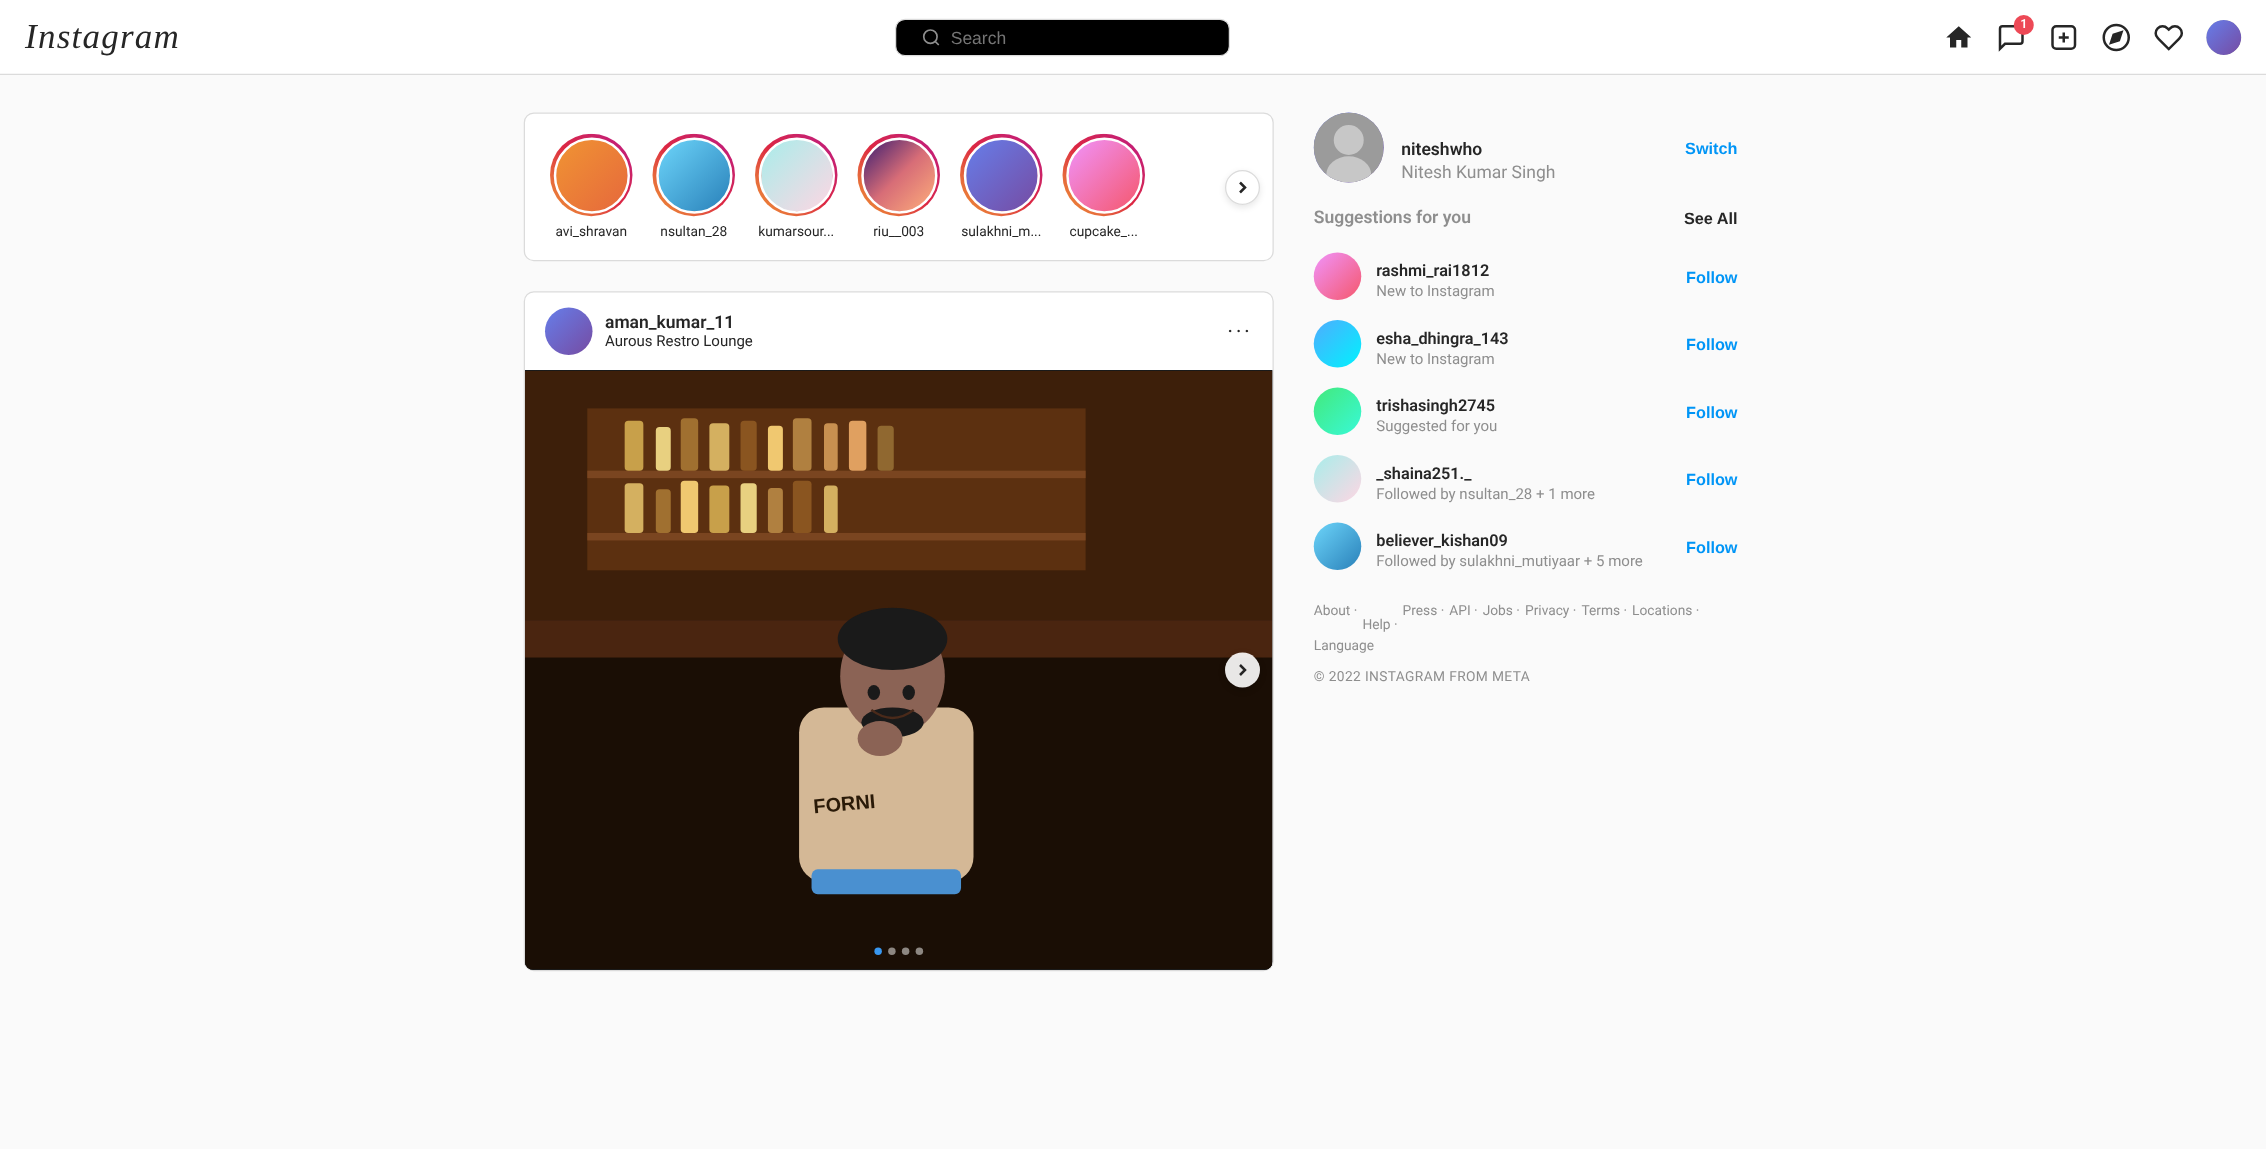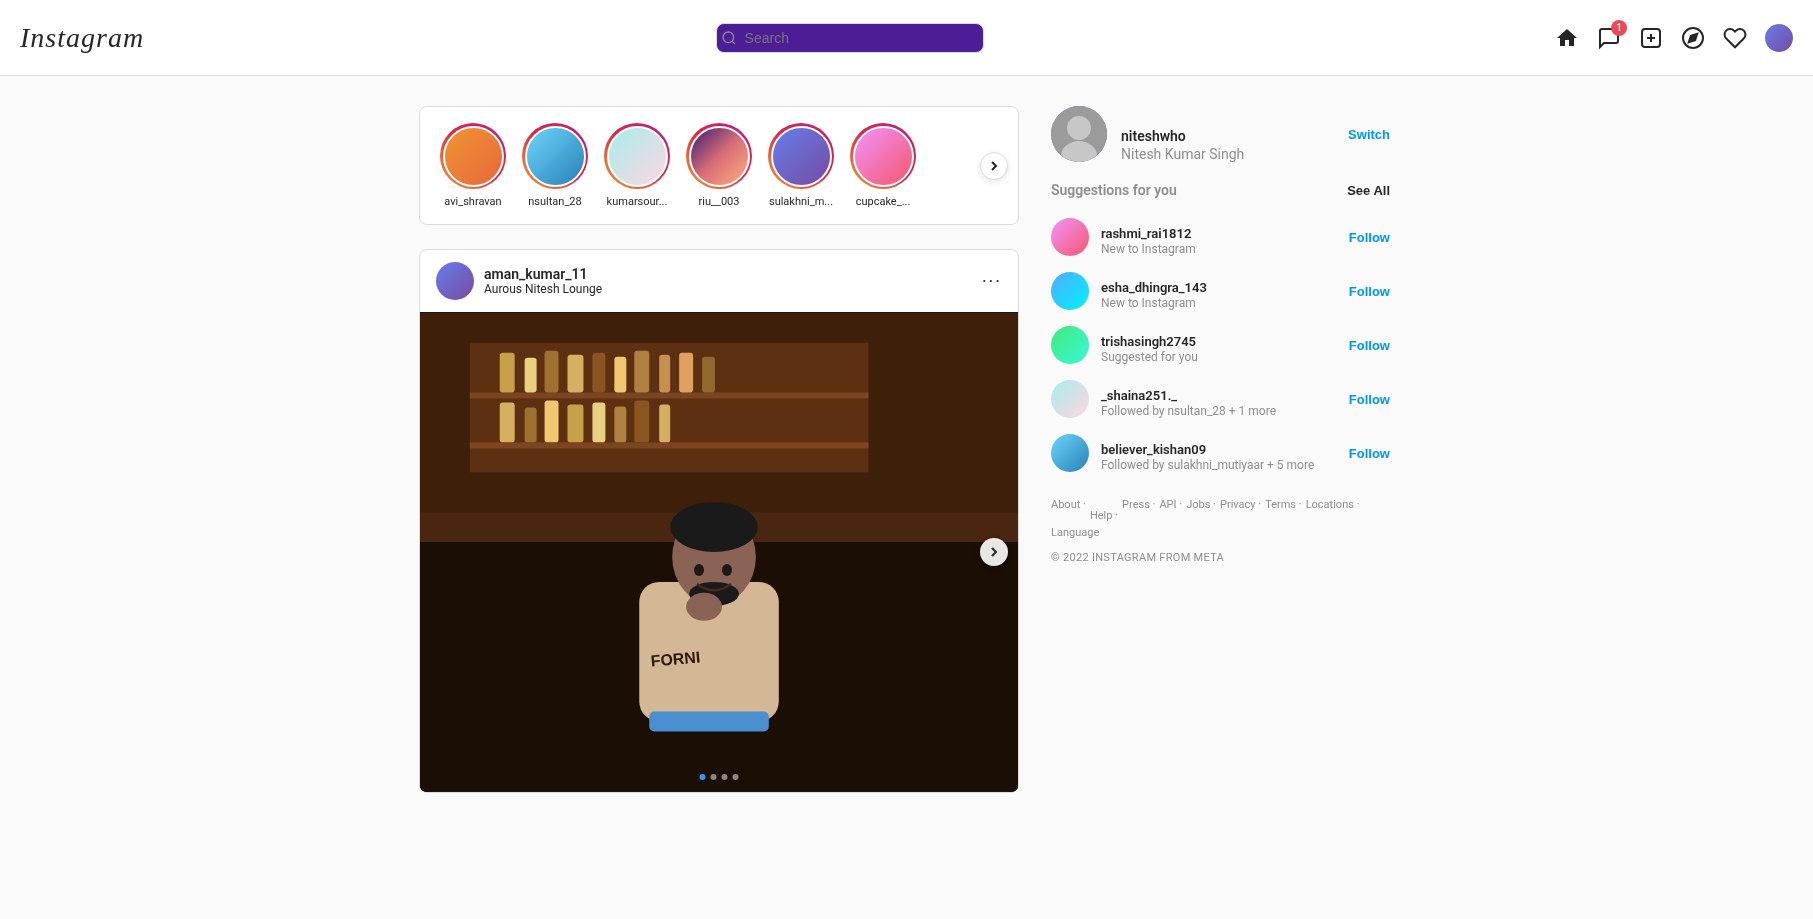--- a/index.html
+++ b/index.html
@@ -7,44 +7,44 @@
       font-family: -apple-system, BlinkMacSystemFont, 'Segoe UI', Roboto, Helvetica, Arial, sans-serif;
       background: #fafafa;
       color: #262626;
       font-size: 14px;
     }
 
     
     .header {
       background: #fff;
       border-bottom: 1px solid #dbdbdb;
-      height: 76px;
+      height: 60px;
       display: flex;
       align-items: center;
       justify-content: space-between;
       padding: 0 20px;
       position: sticky;
       top: 0;
       z-index: 100;
     }
     .header-logo {
       font-size: 28px;
       font-family: 'Billabong', cursive, fantasy;
       font-style: italic;
       font-weight: 400;
       color: #262626;
       letter-spacing: 1px;
     }
     .header-search {
-      background: #4c1d95;
+      background: #000000;
       border: 1px solid #dbdbdb;
       border-radius: 8px;
       display: flex;
       align-items: center;
-      padding: 6px 4px;
+      padding: 6px 20px;
       width: 268px;
       gap: 8px;
     }
     .header-search input {
       background: transparent;
       border: none;
       outline: none;
       font-size: 14px;
       color: #8e8e8e;
       width: 100%;
@@ -542,21 +542,21 @@
         </svg>
       </button>
     </div>
 
     <div class="post-container">
       <div class="post-header">
         <div class="post-user">
           <div class="post-user-avatar av5"></div>
           <div class="post-user-info">
             <span class="post-username">aman_kumar_11</span>
-            <span class="post-location">Aurous Nitesh Lounge</span>
+            <span class="post-location">Aurous Restro Lounge</span>
           </div>
         </div>
         <div class="post-more-icon">···</div>
       </div>
 
       <div class="post-image-container">
 
         <div class="post-image-placeholder">
           <svg width="600" height="480" viewBox="0 0 600 480" xmlns="http://www.w3.org/2000/svg">
 

